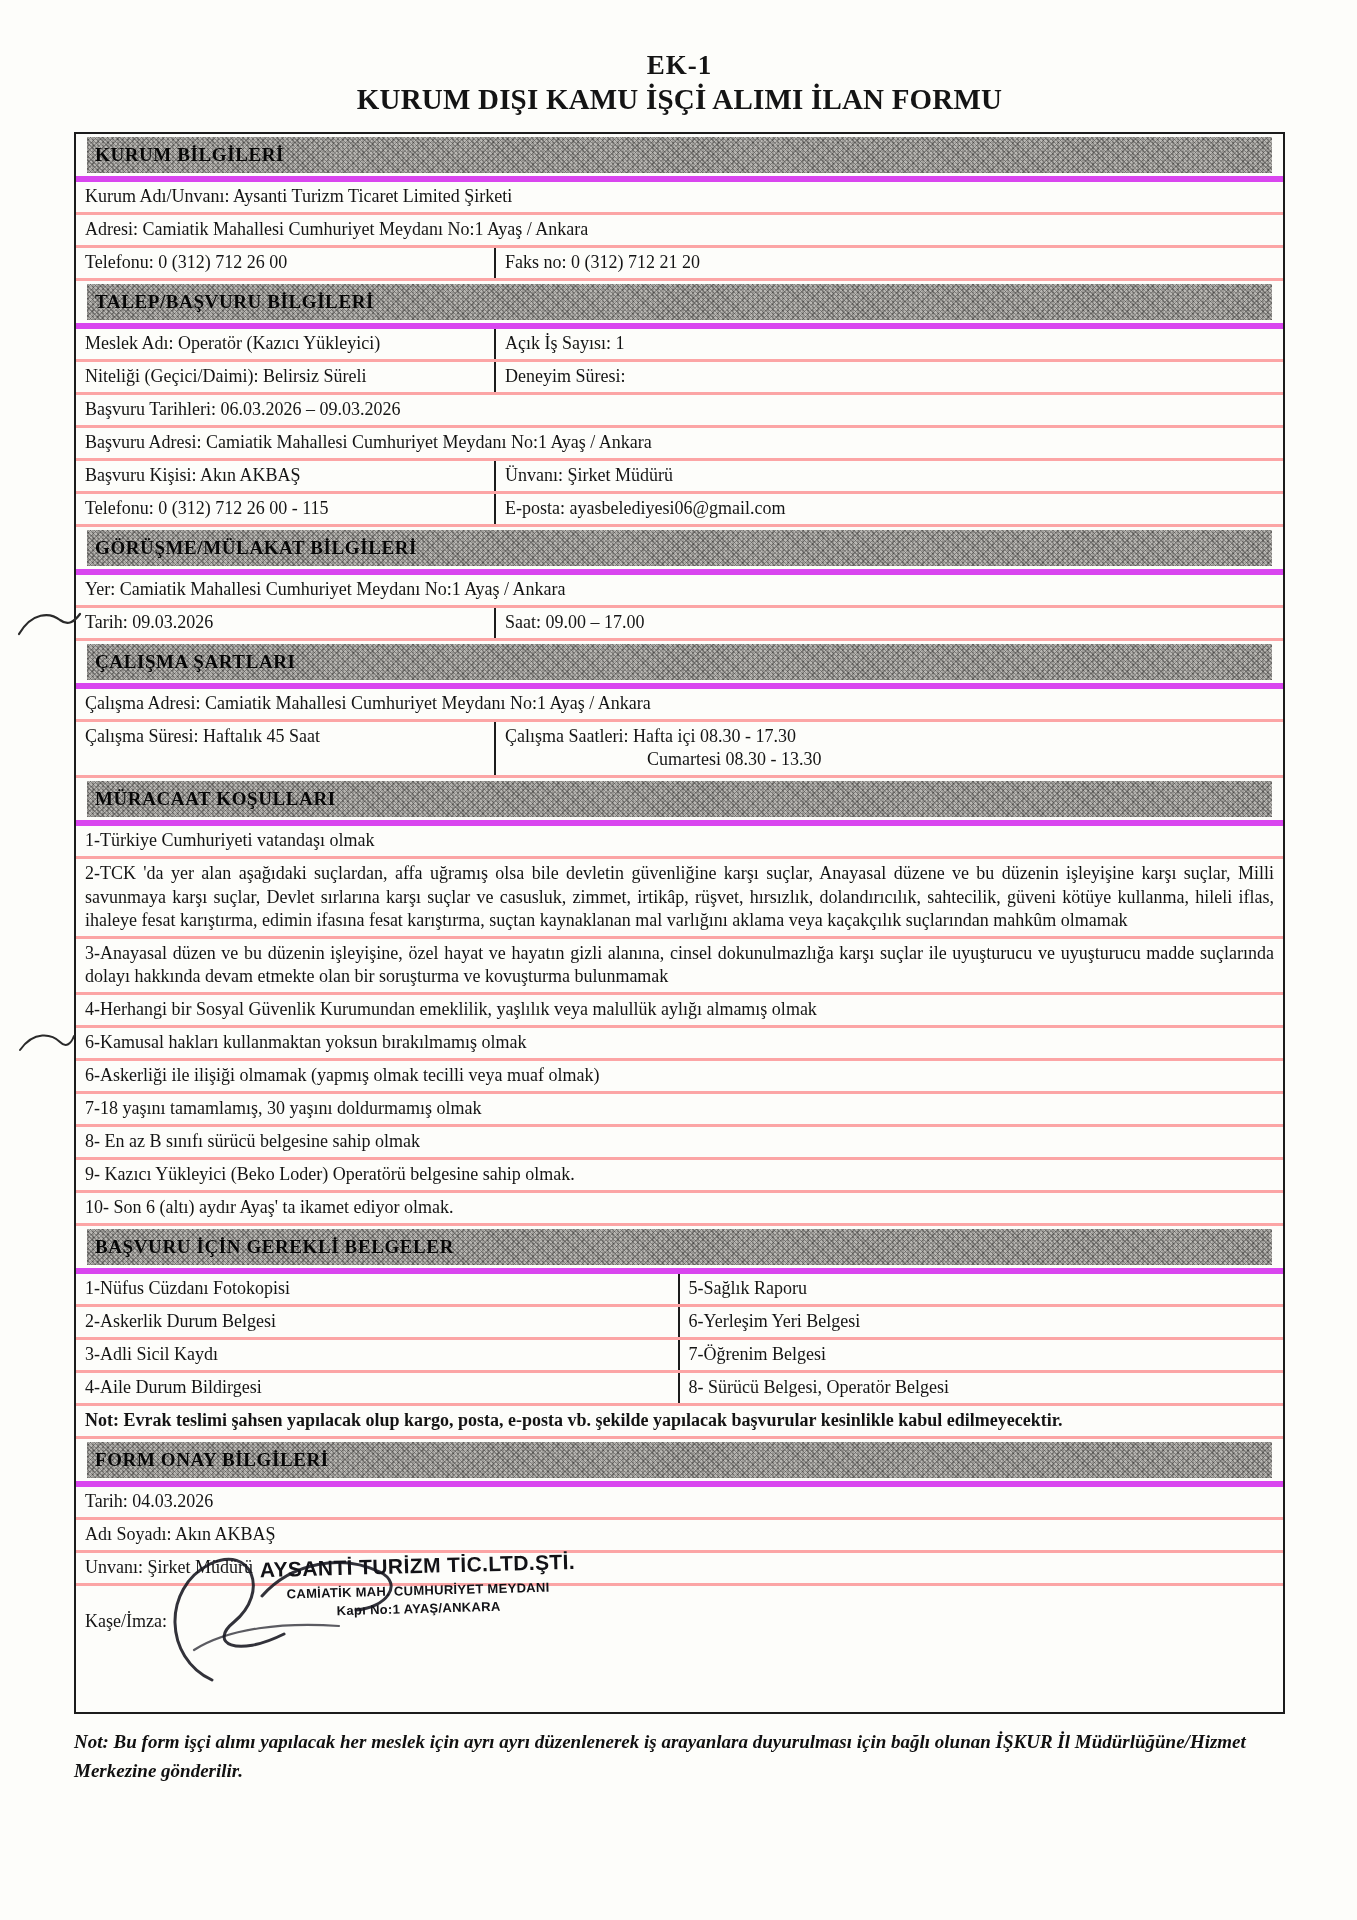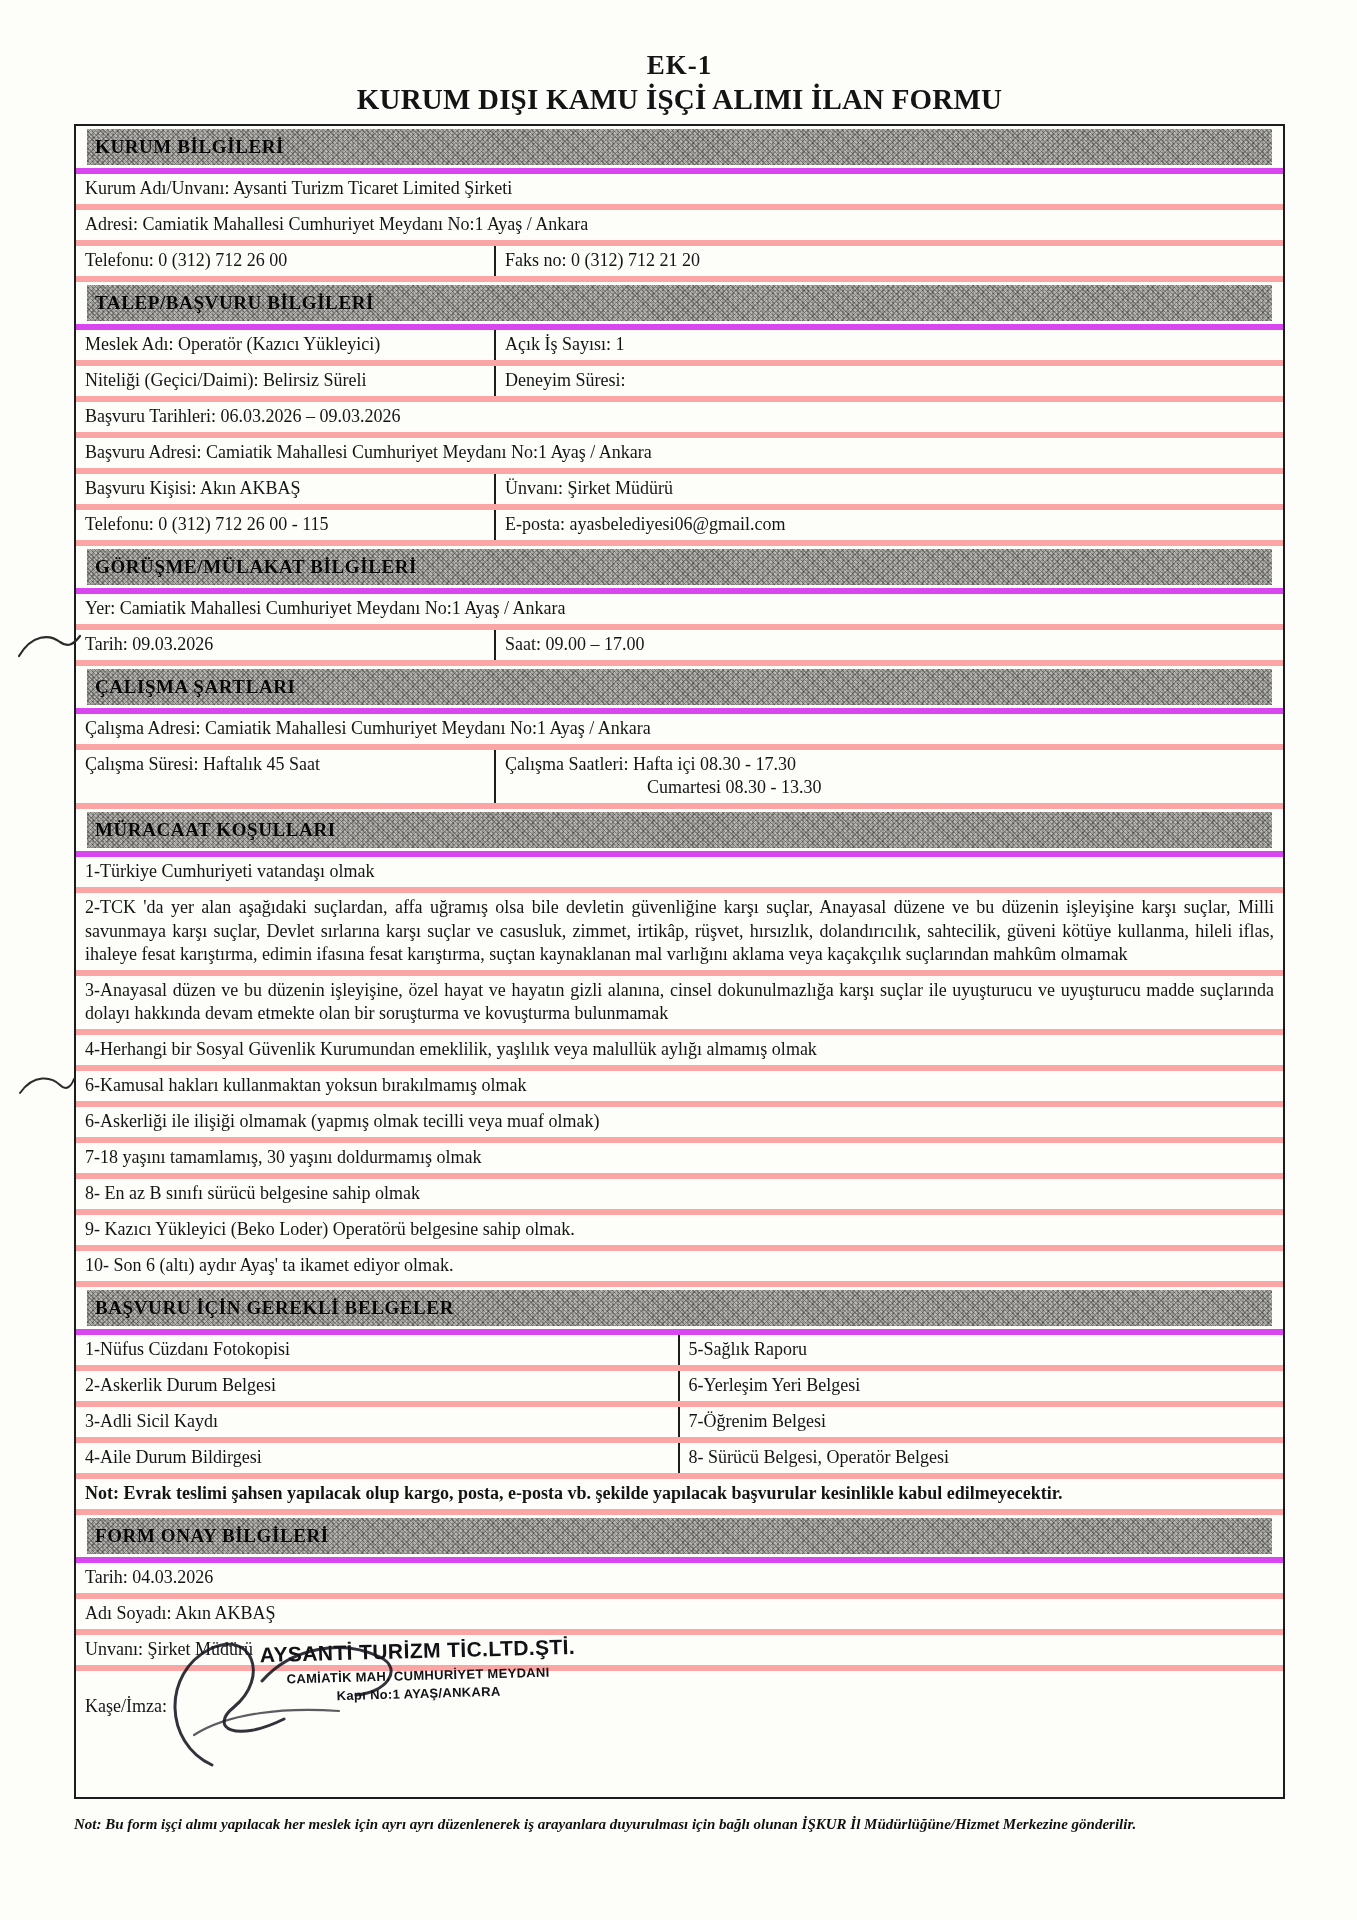--- a/index.html
+++ b/index.html
@@ -7,41 +7,41 @@
   body {
     width:1357px; height:1920px;
     background:#fdfdfa;
     font-family:"Liberation Serif", serif;
     color:#141414;
     position:relative;
     overflow:hidden;
   }
   .sheet { position:absolute; inset:0; padding:50px 72px 0 74px; }
 
-  .title-block { text-align:center; margin-bottom:8px; }
+  .title-block { text-align:center; margin-bottom:16px; }
   .title-small { font-size:27px; font-weight:bold; letter-spacing:1px; }
   .title-main  { font-size:29px; font-weight:bold; margin-top:2px; letter-spacing:.2px; }
 
   .form-table { border:2.5px solid #1c1c1c; background:#fdfdfa; }
 
   .sec-row { border-bottom:6px solid #d946ef; padding:3px 11px; }
   .sec-bar {
     height:36px; display:flex; align-items:center;
     padding-left:8px; font-weight:bold; font-size:19px;
     letter-spacing:.6px; color:#060606;
     background-color:#a9a7a2;
     background-image:
       repeating-linear-gradient(45deg,  rgba(20,20,20,.30) 0 1px, rgba(255,255,255,0) 1px 3px),
       repeating-linear-gradient(-45deg, rgba(10,10,10,.22) 0 1px, rgba(255,255,255,.10) 1px 4px),
       repeating-linear-gradient(90deg,  rgba(0,0,0,.14) 0 2px, rgba(255,255,255,.07) 2px 5px),
       repeating-linear-gradient(0deg,   rgba(0,0,0,.10) 0 1px, rgba(255,255,255,.05) 1px 3px);
     text-shadow:0 0 1px rgba(255,255,255,.35);
   }
 
-  .row { display:flex; border-bottom:6px solid #fca5a5; min-height:30px; align-items:stretch; position:relative; }
+  .row { display:flex; border-bottom:3px solid #fca5a5; min-height:30px; align-items:stretch; position:relative; }
   .form-table > .row:last-child { border-bottom:none; }
   .cell { padding:3px 9px 4px; font-size:18px; line-height:1.28; }
   .full    { width:100%; }
   .left35  { width:34.8%; border-right:2px solid #1c1c1c; }
   .right65 { width:65.2%; }
   .left50  { width:50%; border-right:2px solid #1c1c1c; }
   .right50 { width:50%; }
   .justify { text-align:justify; }
   .bold    { font-weight:bold; }
   .indent2 { padding-left:142px; }
@@ -55,21 +55,21 @@
   }
   .stamp-l1 { font-size:21px; font-weight:700; letter-spacing:.4px; }
   .stamp-l2 { font-size:13px; font-weight:700; margin-top:5px; letter-spacing:.3px; }
   .stamp-l3 { font-size:13px; font-weight:700; margin-top:3px; letter-spacing:.3px; }
   .signature { position:absolute; left:58px; top:-56px; }
 
   .mark { position:absolute; left:-60px; top:0; }
 
   .footer-note {
     margin-top:14px;
-    font-size:15px; font-weight:bold; font-style:italic;
+    font-size:19px; font-weight:bold; font-style:italic;
     line-height:1.5; color:#101010;
   }
 </style>
 </head>
 <body>
 
 <div class="sheet">
 
   <div class="title-block">
     <div class="title-small">EK-1</div>

